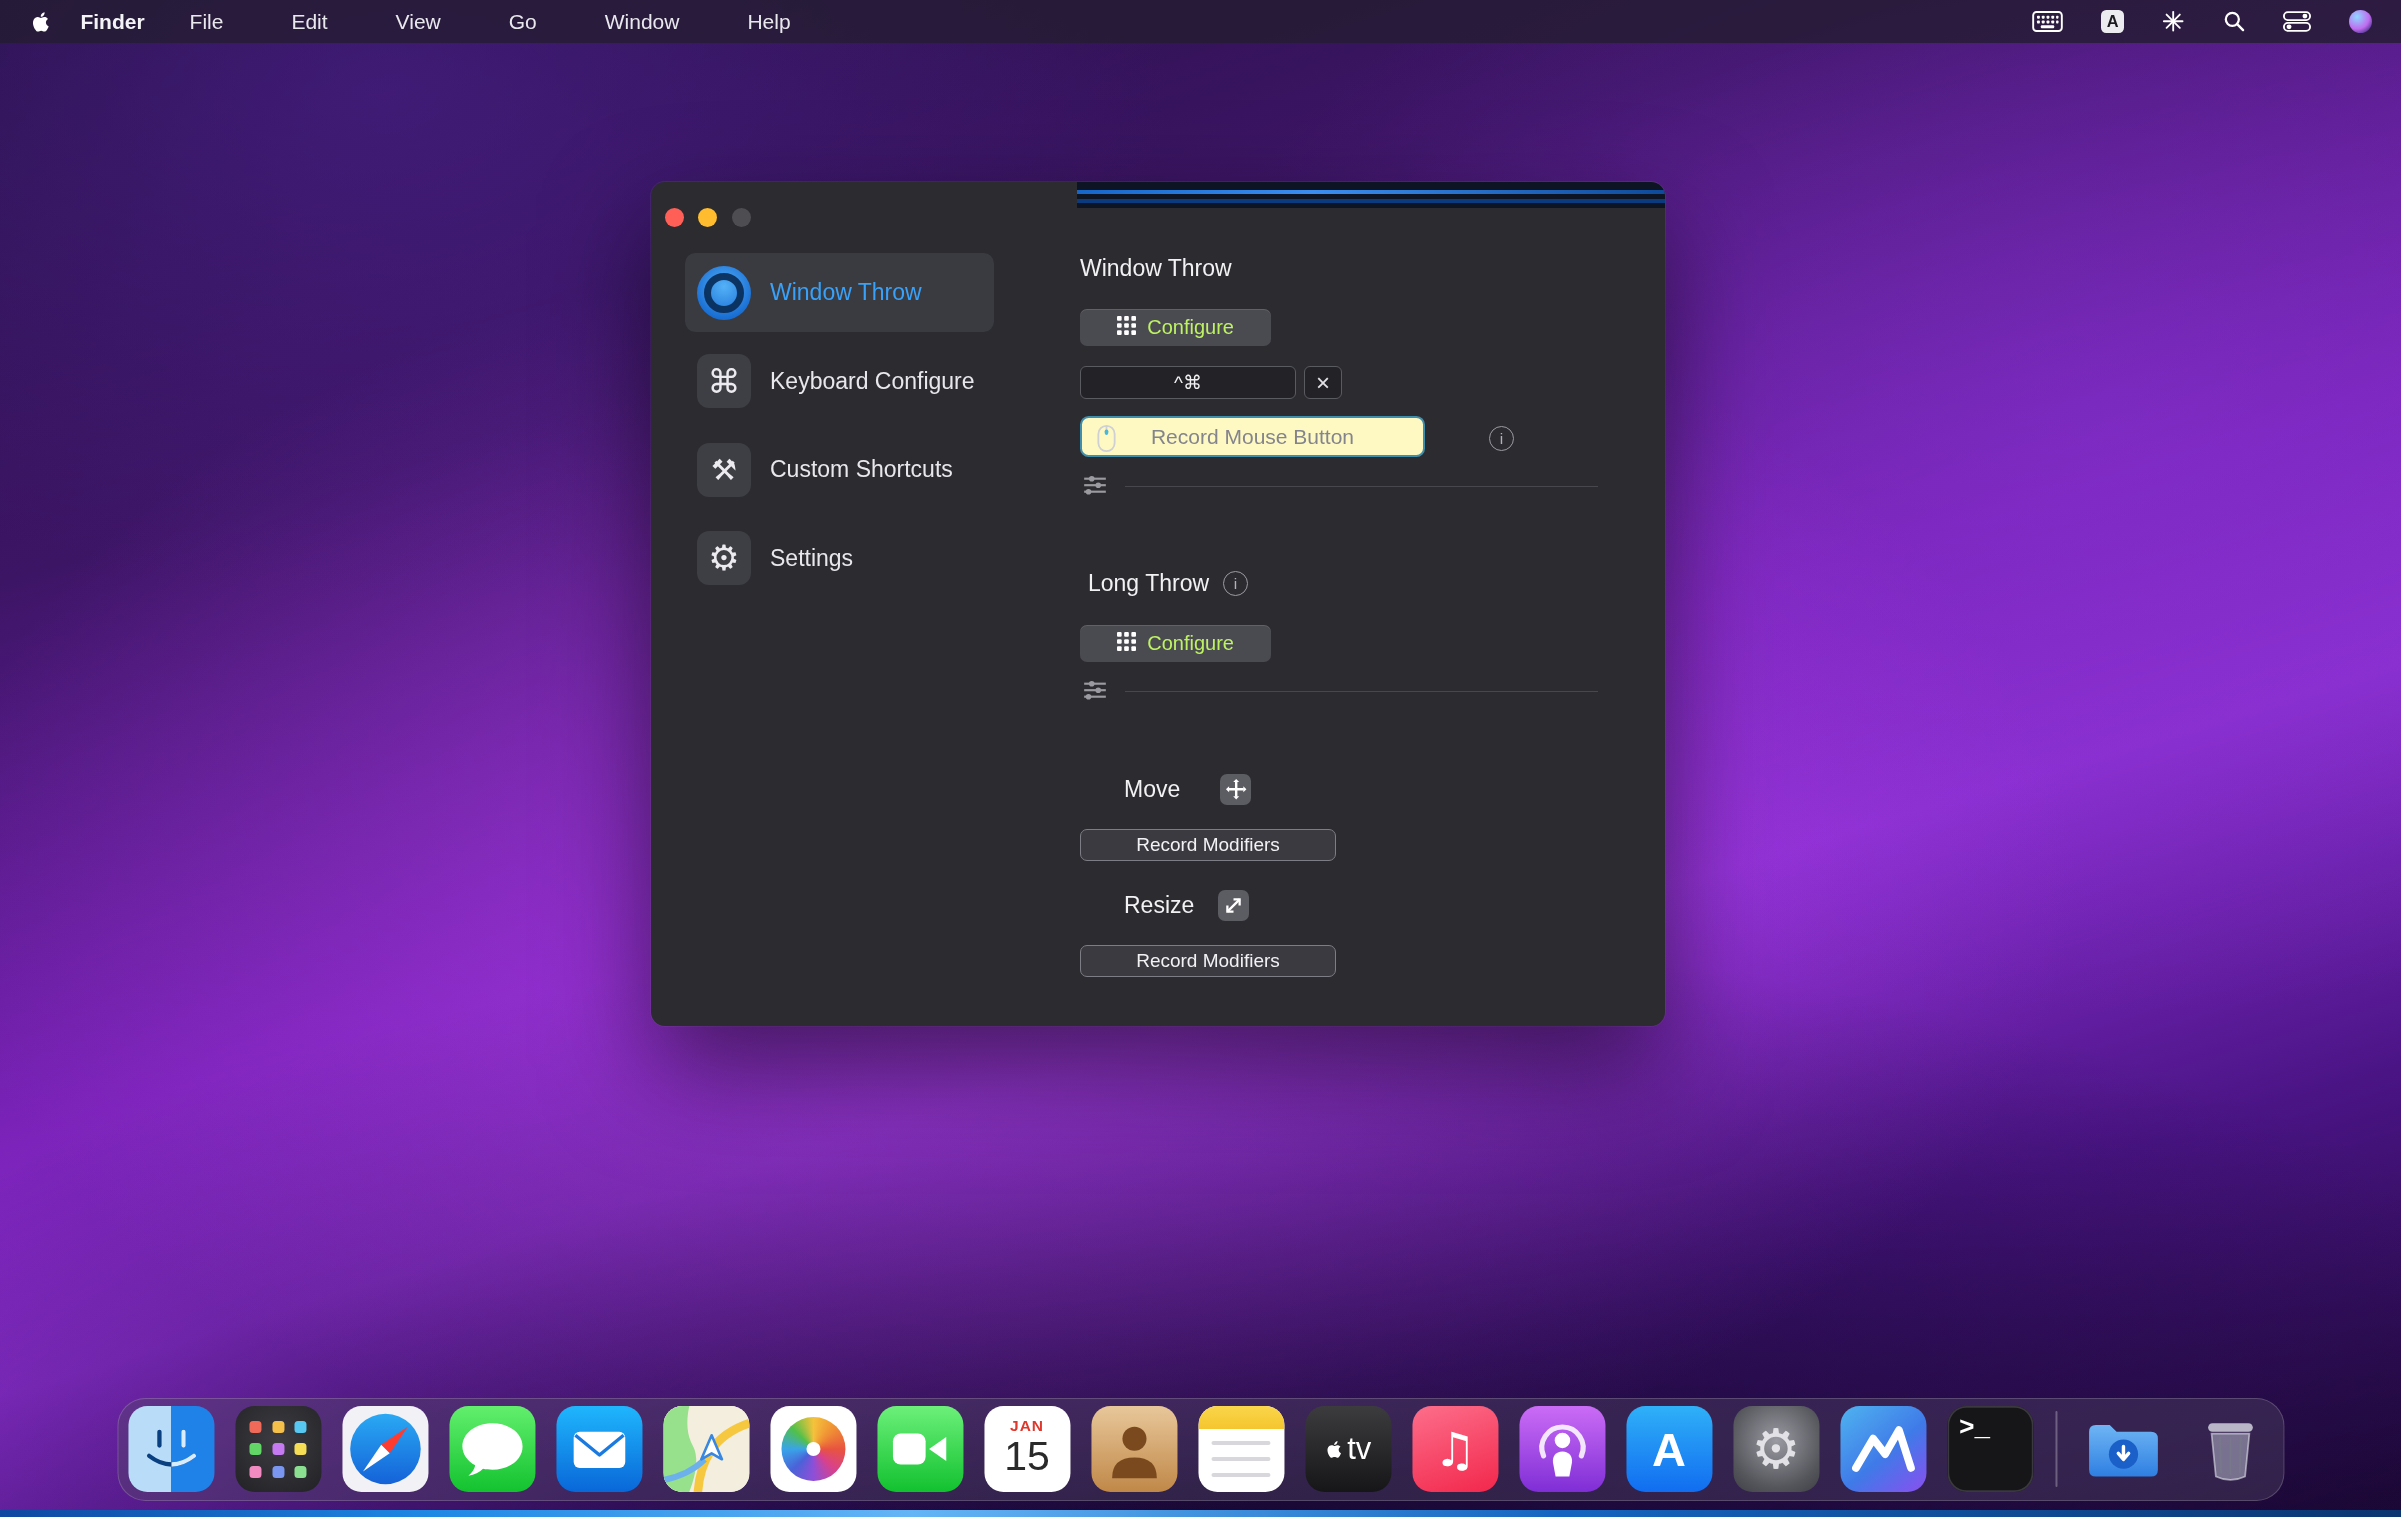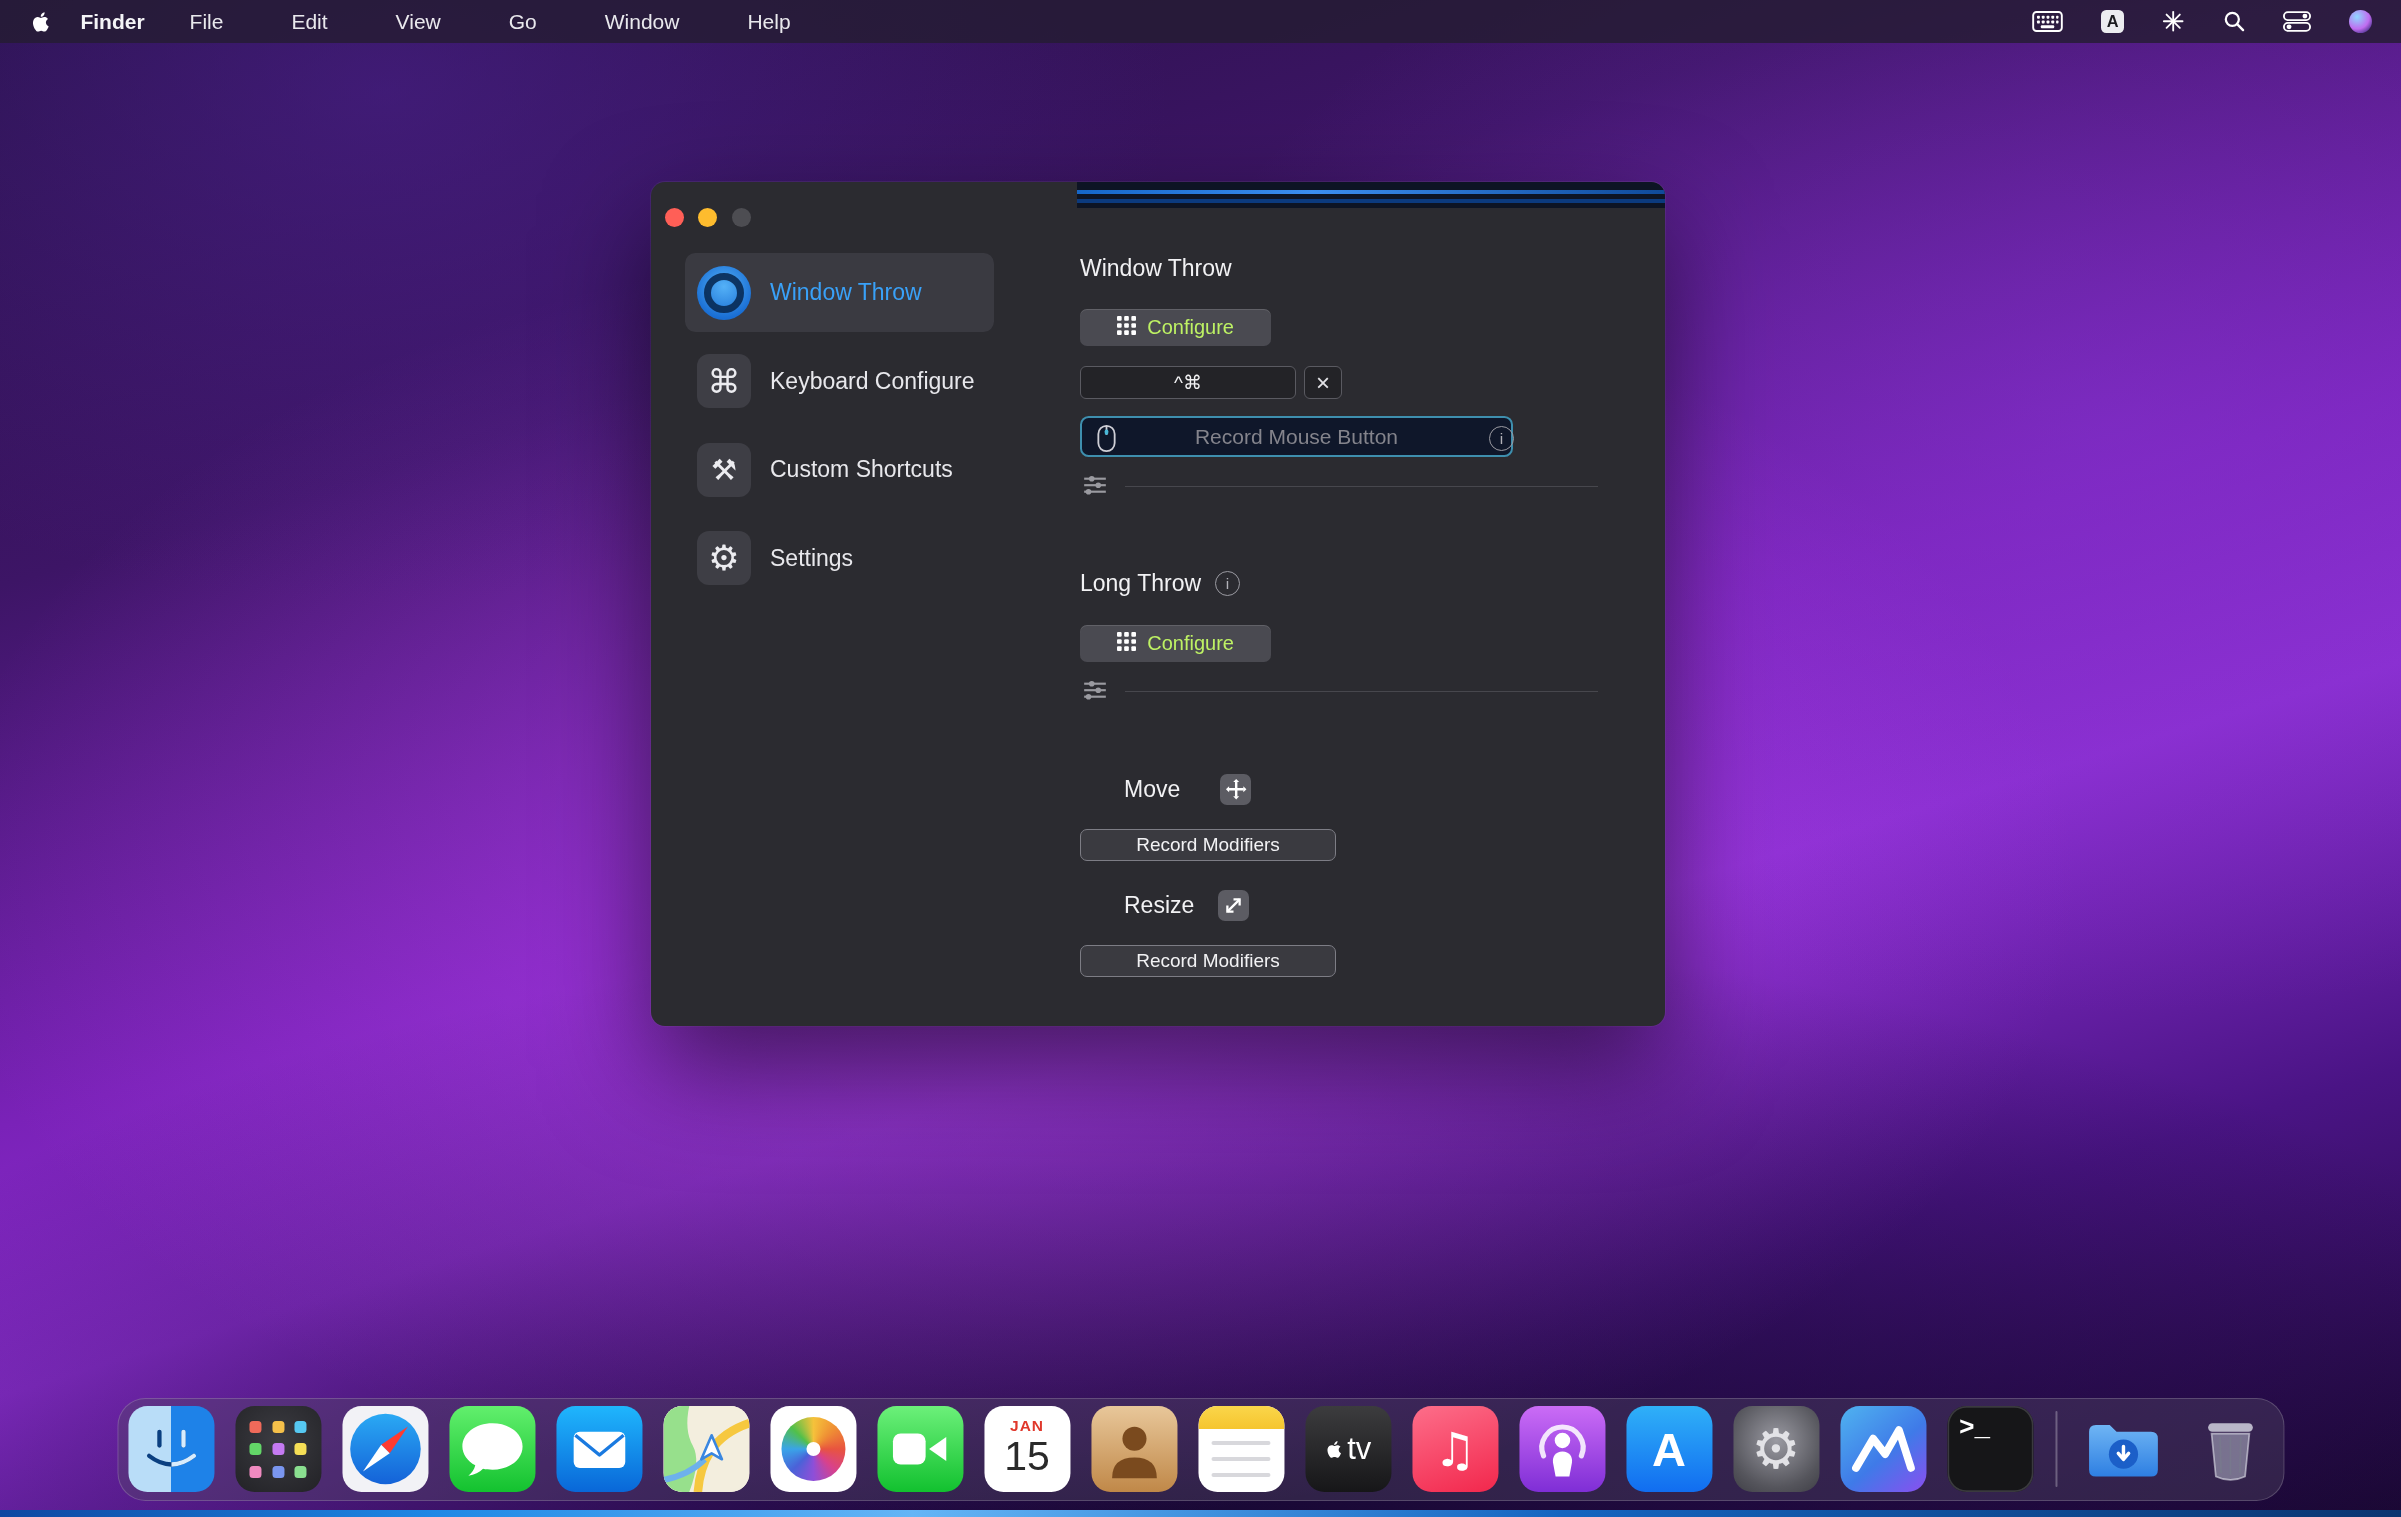--- a/index.html
+++ b/index.html
@@ -55,31 +55,31 @@
   .h1{position:absolute;left:0;font-size:23px;font-weight:500;color:#f2f2f4;}
   .btn-configure{position:absolute;left:0;width:191px;height:37px;background:#4a4a51;border:none;
     border-radius:7px;display:flex;align-items:center;justify-content:center;gap:11.2px;color:#bef264;
     font-size:20px;font-family:inherit;box-shadow:inset 0 0.9px 0 rgba(255,255,255,.13);}
   .sc-field{position:absolute;left:0;top:184px;width:216px;height:33px;background:#232327;
     border:1.7px solid #5a5a61;border-radius:6px;box-sizing:border-box;display:flex;
     align-items:center;justify-content:center;font-size:19px;color:#f0f0f2;}
   .sc-clear{position:absolute;left:224px;top:184px;width:38px;height:33px;background:#232327;
     border:1.7px solid #5a5a61;border-radius:6px;box-sizing:border-box;display:flex;align-items:center;
     justify-content:center;font-size:24px;color:#e2e2e6;line-height:1;}
-  .rec-mouse{position:absolute;left:0;top:234px;width:433px;height:41px;background:#0f172a;
+  .rec-mouse{position:absolute;left:0;top:234px;width:345px;height:41px;background:#fef9c3;
     border:2.6px solid #3e8fae;border-radius:8.6px;box-sizing:border-box;display:flex;align-items:center;
     justify-content:center;font-size:21px;color:#84848c;}
   .rec-mouse .m-ico{position:absolute;left:14px;top:6px;}
   .info{width:25px;height:25px;border-radius:50%;border:1.7px solid #9b9ba2;color:#b2b2b8;
     font-size:15.5px;display:flex;align-items:center;justify-content:center;box-sizing:border-box;
     background:transparent;font-family:inherit;}
   .info.abs1{position:absolute;left:409px;top:244px;}
   .sliders{position:absolute;left:1.7px;width:26px;height:22.4px;background:none;border:none;padding:0;}
   .divider{position:absolute;left:45px;right:0;border-top:1.7px solid #47474d;}
-  .lt-row{position:absolute;left:0;top:388px;display:flex;align-items:center;gap:14px;}
+  .lt-row{position:absolute;left:8px;top:388px;display:flex;align-items:center;gap:14px;}
   .lt-row .t{font-size:23px;font-weight:500;color:#f2f2f4;}
   .mv-row{position:absolute;left:0;display:flex;align-items:center;}
   .mv-row .t{font-size:23px;color:#f2f2f4;margin-left:44px;}
   .mini-ico{width:31px;height:31px;border-radius:7px;background:#5c5c63;display:flex;
     align-items:center;justify-content:center;margin-left:40px;}
   .btn-recmod{position:absolute;left:0;width:256px;height:32px;border-radius:7px;background:#3a3a40;
     border:1.7px solid #7d7d85;color:#f2f2f4;font-size:19px;font-family:inherit;display:flex;
     align-items:center;justify-content:center;box-sizing:border-box;}
   
   .dock{position:absolute;left:50%;transform:translateX(-50%);bottom:17.3px;height:101px;

